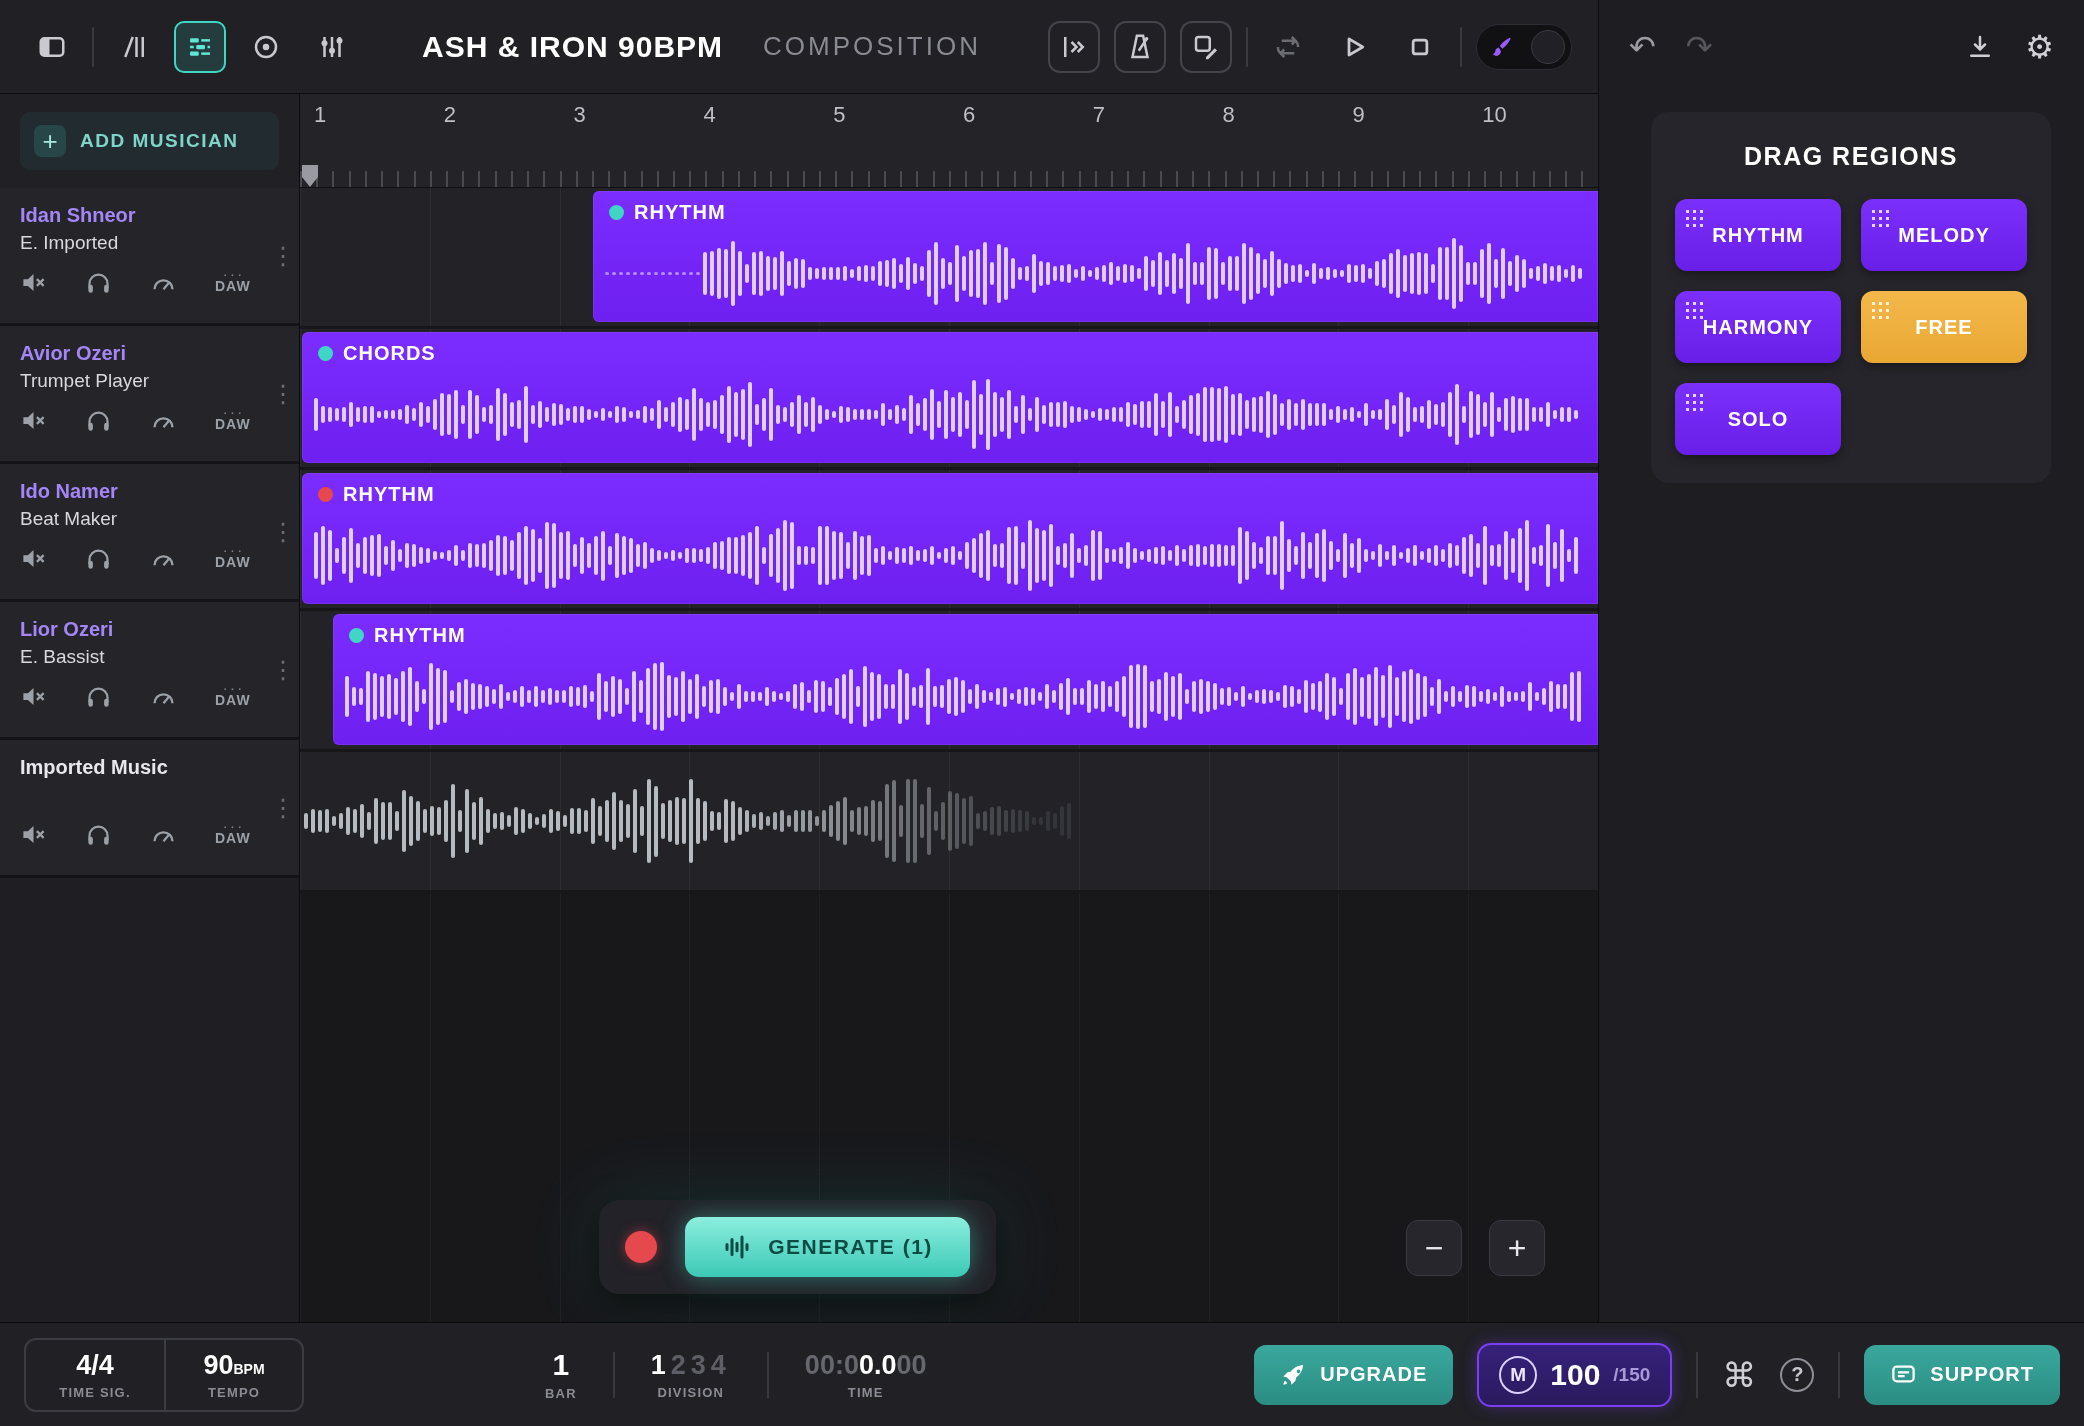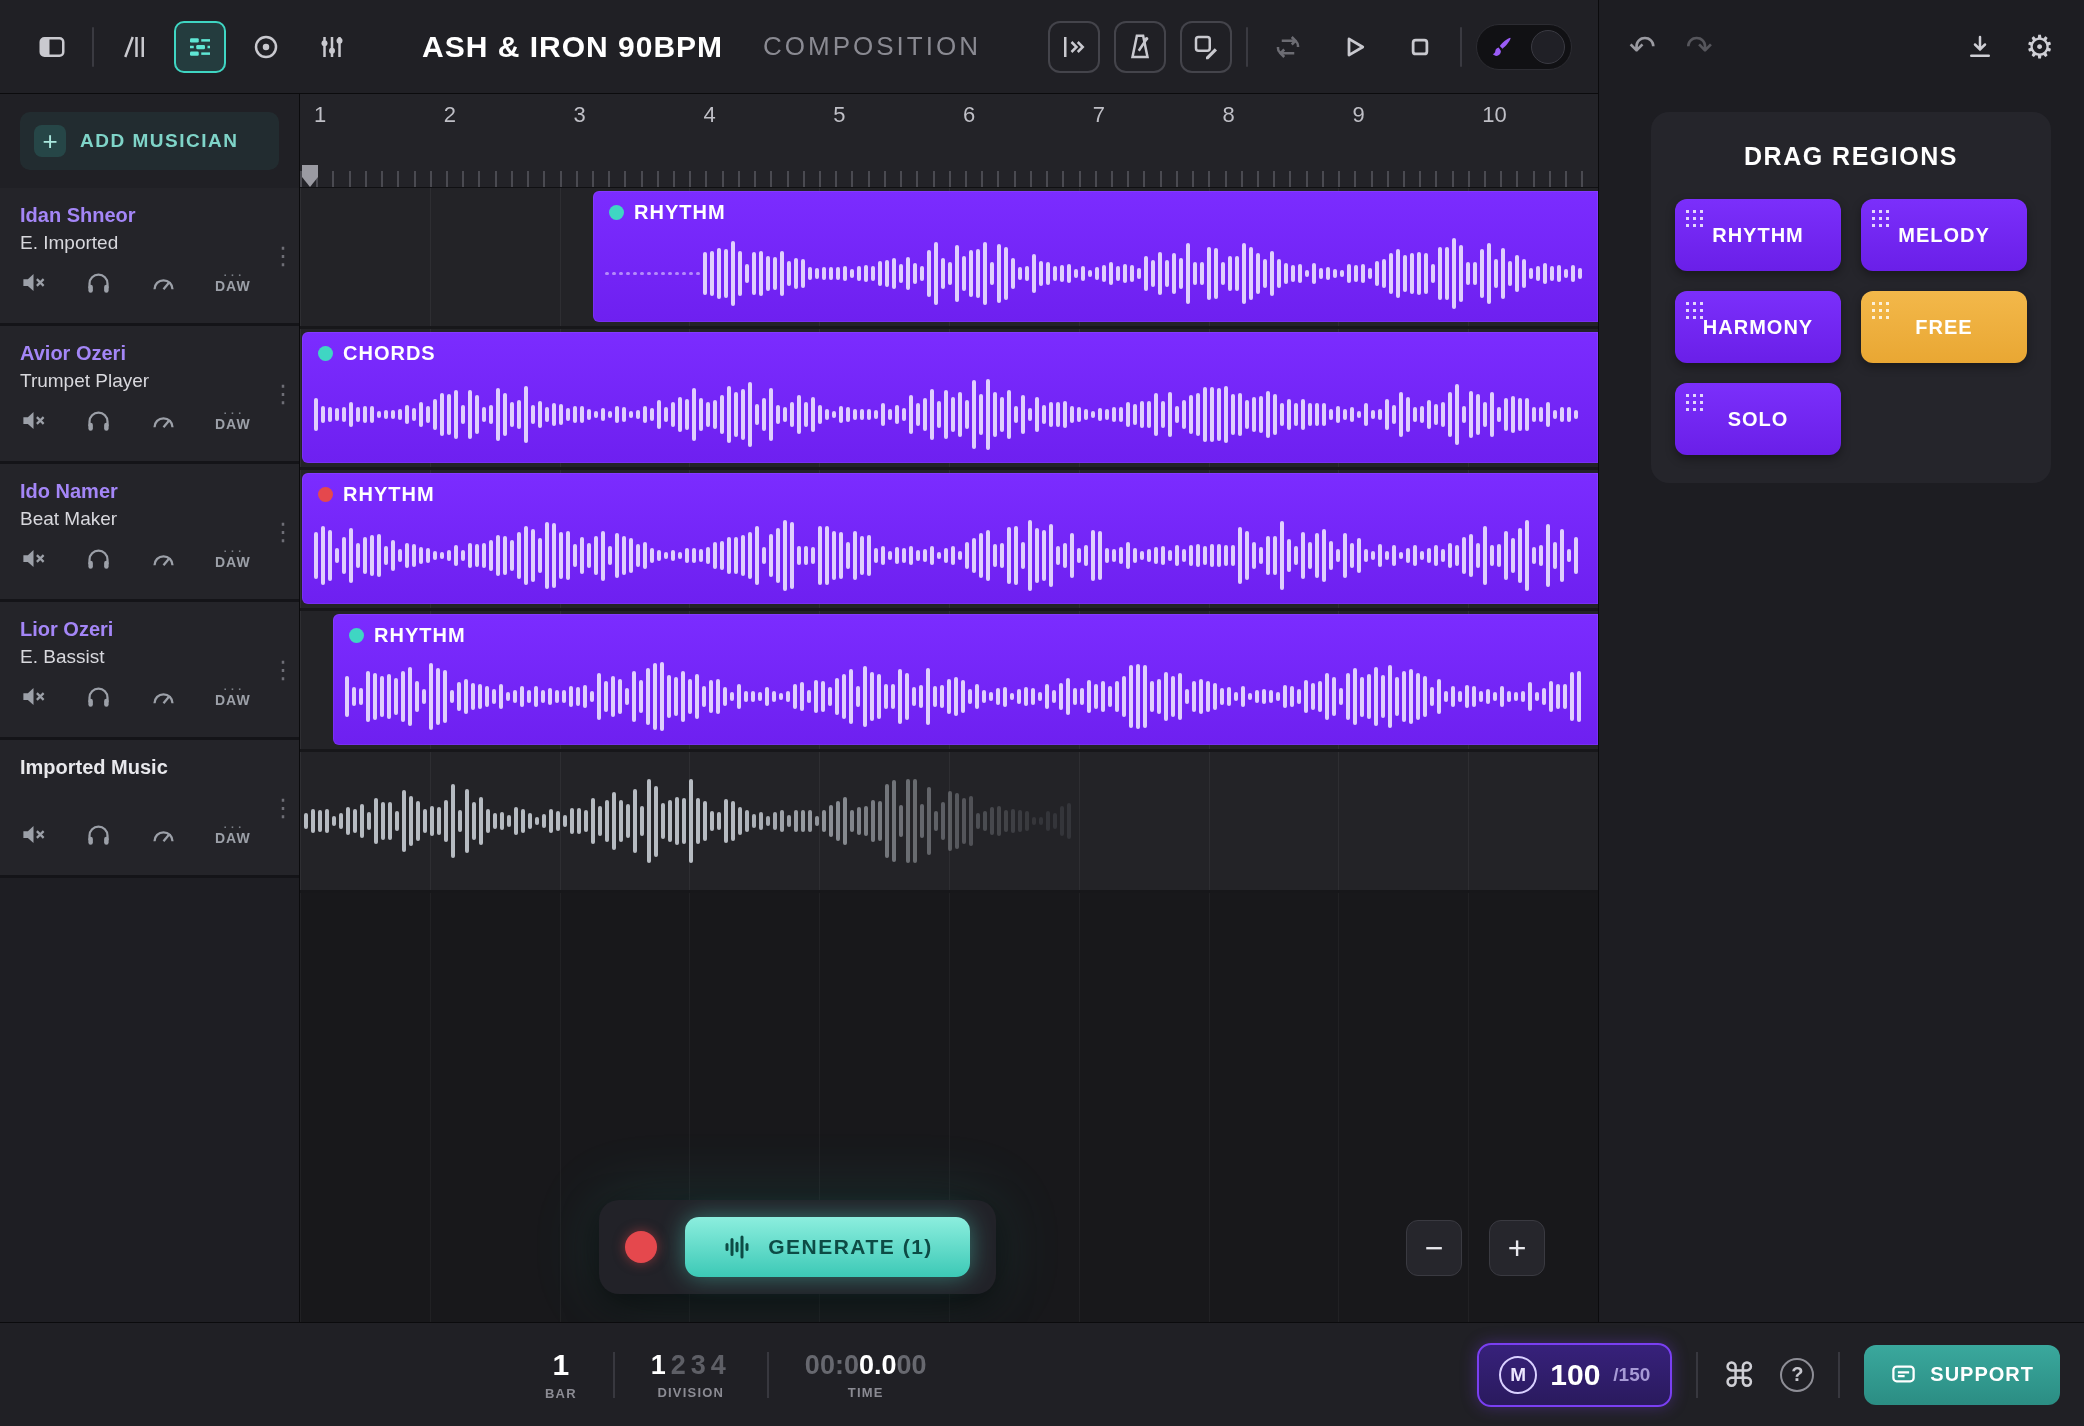--- a/index.html
+++ b/index.html
@@ -1294,39 +1294,55 @@
         <div class="drag-btn">RHYTHM</div>
         <div class="drag-btn">MELODY</div>
         <div class="drag-btn">HARMONY</div>
         <div class="drag-btn accent">FREE</div>
         <div class="drag-btn">SOLO</div>
       </div>
     </div>
   </aside>
 
   <footer class="footer">
+    <div class="sig-box">
+      <div class="sig-cell">
+        <span class="big-val">4/4</span>
+        <span class="small-lab">TIME SIG.</span>
+      </div>
+      <div class="sig-cell">
+        <span><span class="big-val">90</span><span class="unit">BPM</span></span>
+        <span class="small-lab">TEMPO</span>
+      </div>
+    </div>
 
     <div class="f-center">
       <div class="f-item">
         <span class="big-val" style="font-size:30px">1</span>
         <span class="small-lab">BAR</span>
       </div>
       <div class="f-div"></div>
       <div class="f-item">
         <span class="division-val"><span>1</span><span class="dim-digit">234</span></span>
         <span class="small-lab">DIVISION</span>
       </div>
       <div class="f-div"></div>
       <div class="f-item">
         <span class="time-val"><span>00:0</span><span class="lit">0.0</span><span>00</span></span>
         <span class="small-lab">TIME</span>
       </div>
     </div>
 
     <div class="f-right">
+      <div class="teal-btn">
+        <svg viewBox="0 0 24 24" fill="currentColor">
+            <path d="M20.5 3.5c-4.5.3-8.6 2.6-11 6l-2.8.6L3 13.8l3 .6 3.6 3.6.6 3 3.7-3.7.6-2.8c3.4-2.4 5.7-6.5 6-11zM14.8 9.2a1.6 1.6 0 1 1 0 .01zM4.5 17.5c-1 .8-1.5 2.5-1.5 3.5 1 0 2.7-.5 3.5-1.5z"></path>
+          </svg>
+        <span>UPGRADE</span>
+      </div>
       <div class="credits-pill">
         <span class="m-ring">M</span>
         <span class="credits-val">100</span>
         <span class="credits-total">/150</span>
       </div>
       <div class="f-div"></div>
       <span class="cmd-glyph">⌘</span>
       <span class="help-ring">?</span>
       <div class="f-div"></div>
       <div class="teal-btn">

